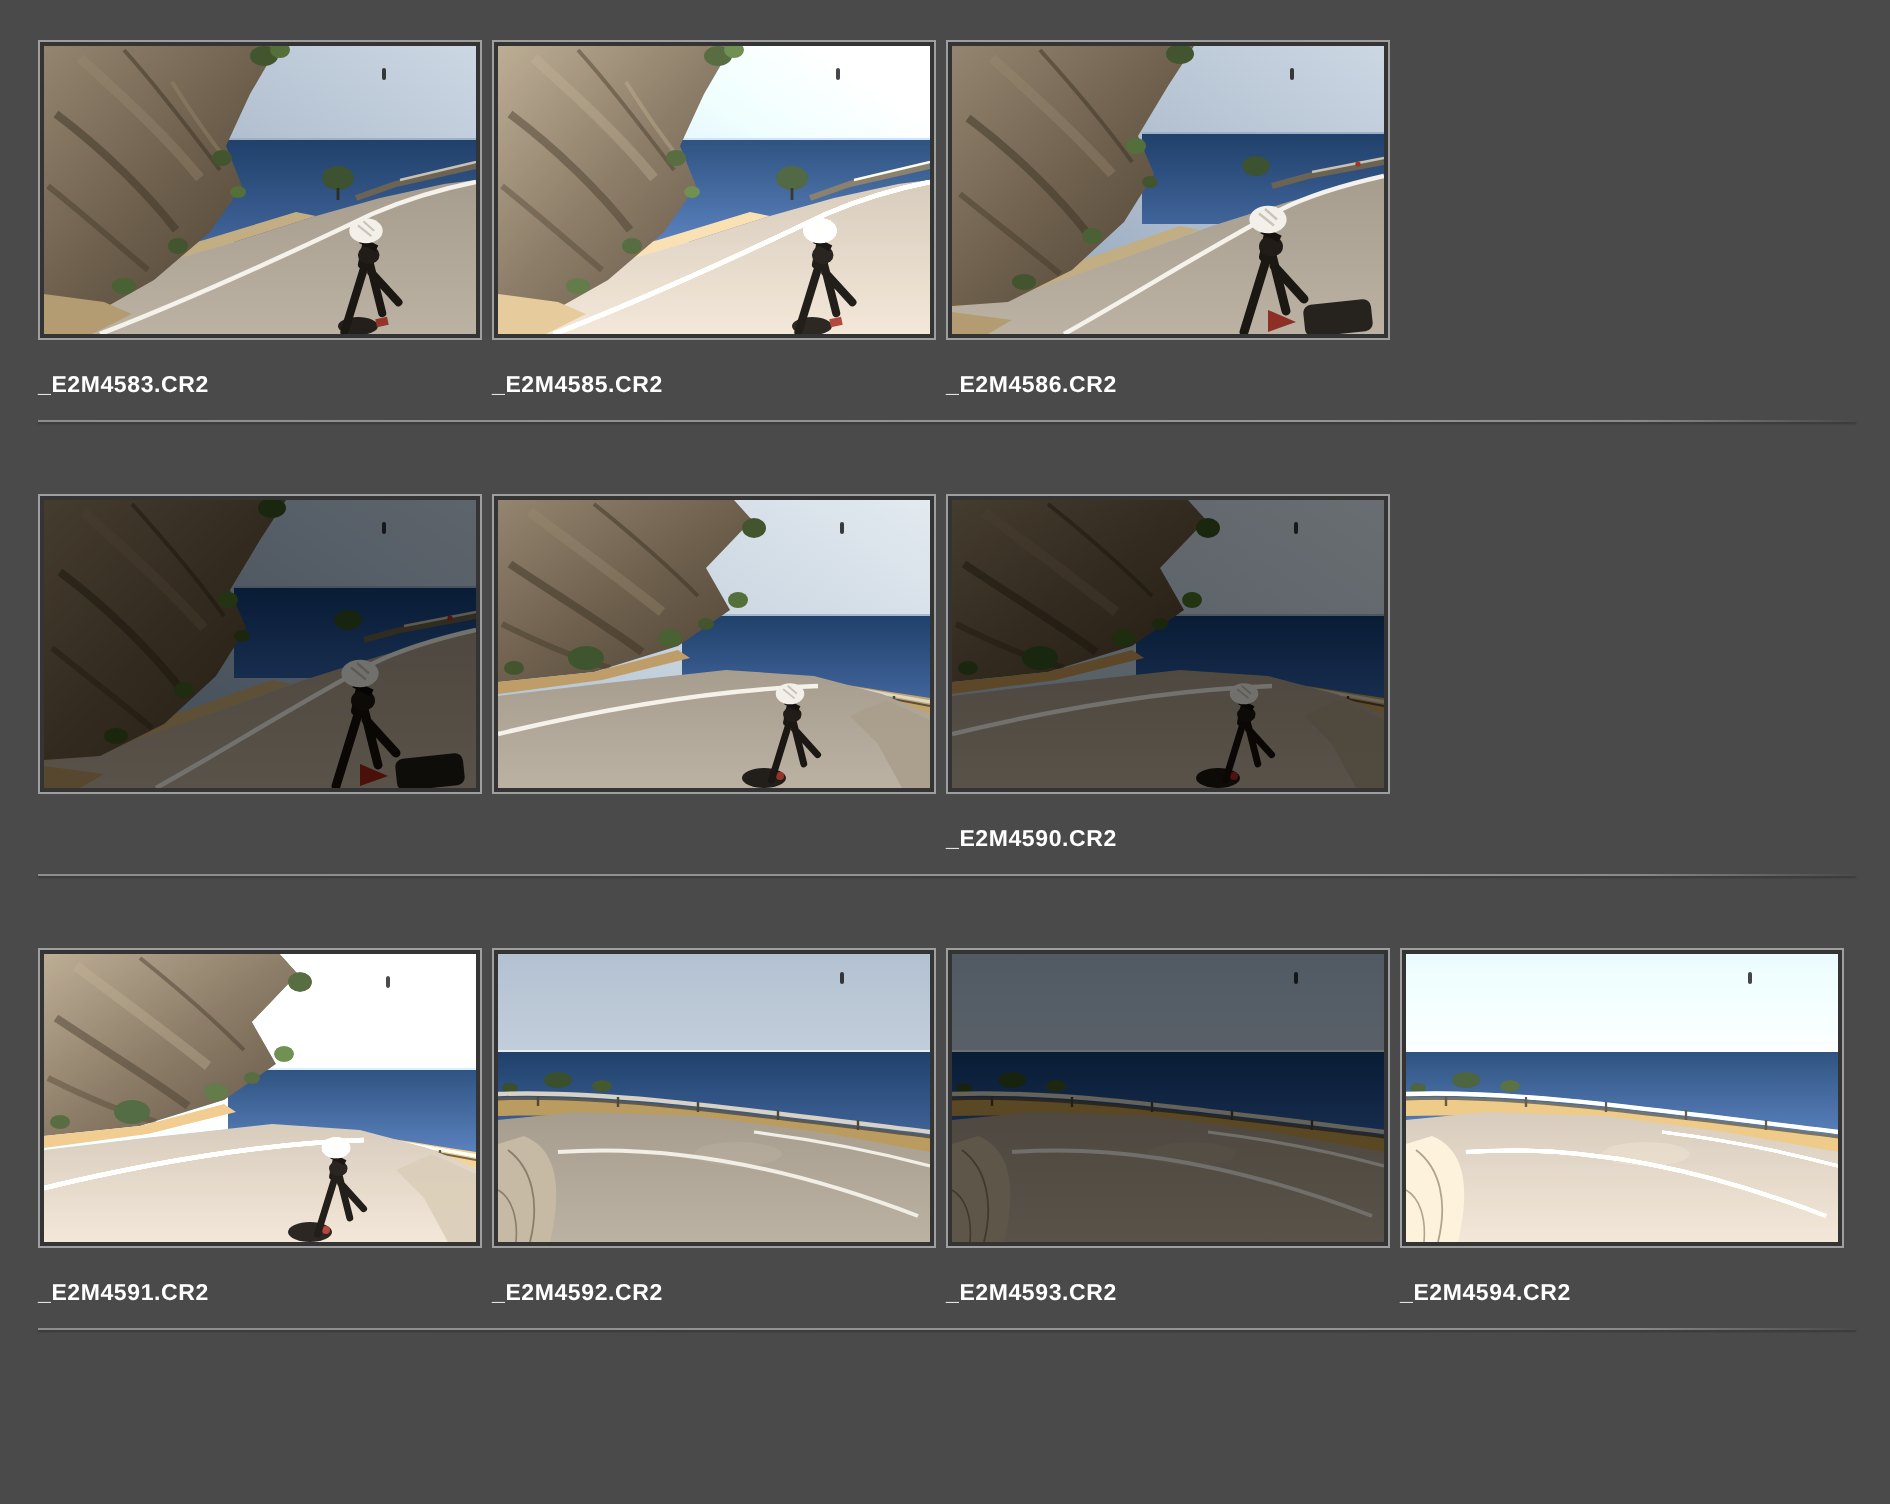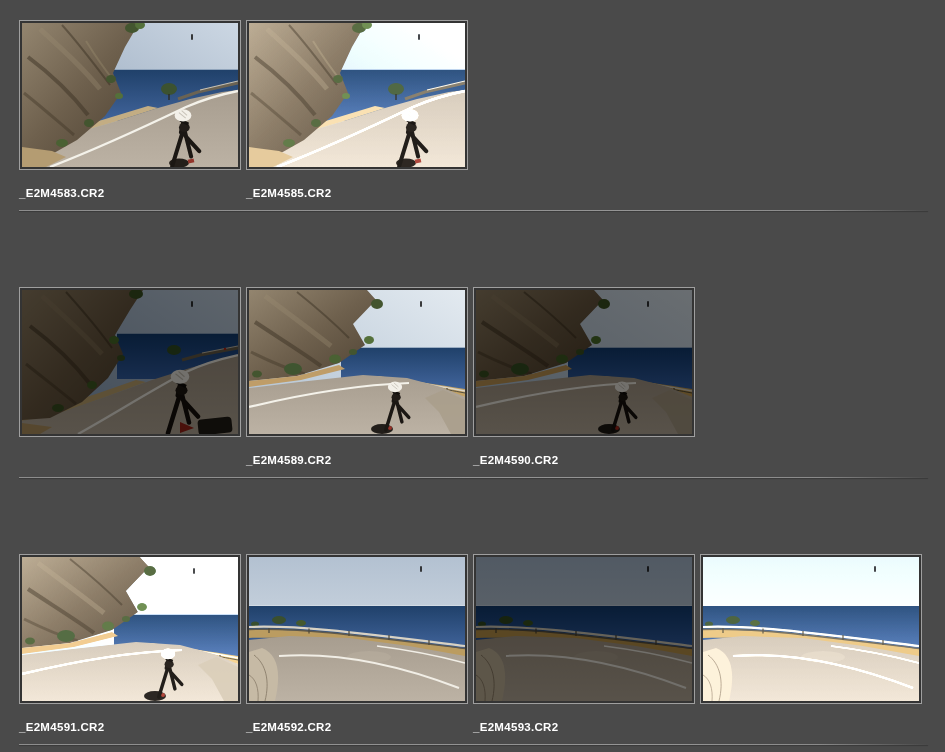--- a/index.html
+++ b/index.html
@@ -10,21 +10,21 @@
     background: #4a4a4a;
     overflow: hidden;
     font-family: "Liberation Sans", sans-serif;
   }
   .content {
     position: absolute;
     top: 20px;
     left: 19px;
     width: 909px;
   }
-  .row { margin-bottom: 76px; }
+  .row { margin-bottom: 36px; }
   .cells {
     display: flex;
     gap: 5px;
     align-items: flex-start;
   }
   .cell { width: 222px; }
   .frame {
     box-sizing: border-box;
     width: 222px;
     height: 150px;
@@ -224,40 +224,47 @@
         <div class="fname">_E2M4583.CR2</div>
       </div>
       <div class="cell">
         <div class="frame" data-exposure="bright">
           <svg class="photo" viewBox="0 0 216 144" preserveAspectRatio="none">
               <use href="#scene-a" xlink:href="#scene-a"></use>
             </svg>
         </div>
         <div class="fname">_E2M4585.CR2</div>
       </div>
+      <div class="cell">
+        <div class="frame" data-exposure="normal">
+          <svg class="photo" viewBox="0 0 216 144" preserveAspectRatio="none">
+              <use href="#scene-b" xlink:href="#scene-b"></use>
+            </svg>
+        </div>
+        <div class="fname">_E2M4586.CR2</div>
+      </div>
     </div>
     <div class="sep"></div>
   </div>
 
   <div class="row">
     <div class="cells">
       <div class="cell">
         <div class="frame" data-exposure="dark">
           <svg class="photo" viewBox="0 0 216 144" preserveAspectRatio="none">
               <use href="#scene-b" xlink:href="#scene-b"></use>
             </svg>
         </div>
       </div>
       <div class="cell">
         <div class="frame" data-exposure="normal">
           <svg class="photo" viewBox="0 0 216 144" preserveAspectRatio="none">
               <use href="#scene-c" xlink:href="#scene-c"></use>
             </svg>
         </div>
-        <div class="fname">_E2M4589.CR2</div>
       </div>
       <div class="cell">
         <div class="frame" data-exposure="dark">
           <svg class="photo" viewBox="0 0 216 144" preserveAspectRatio="none">
               <use href="#scene-c" xlink:href="#scene-c"></use>
             </svg>
         </div>
         <div class="fname">_E2M4590.CR2</div>
       </div>
     </div>
@@ -289,18 +296,19 @@
             </svg>
         </div>
         <div class="fname">_E2M4593.CR2</div>
       </div>
       <div class="cell">
         <div class="frame" data-exposure="bright">
           <svg class="photo" viewBox="0 0 216 144" preserveAspectRatio="none">
               <use href="#scene-d" xlink:href="#scene-d"></use>
             </svg>
         </div>
+        <div class="fname">_E2M4594.CR2</div>
       </div>
     </div>
     <div class="sep"></div>
   </div>
 
 </div>
 
 </body></html>

